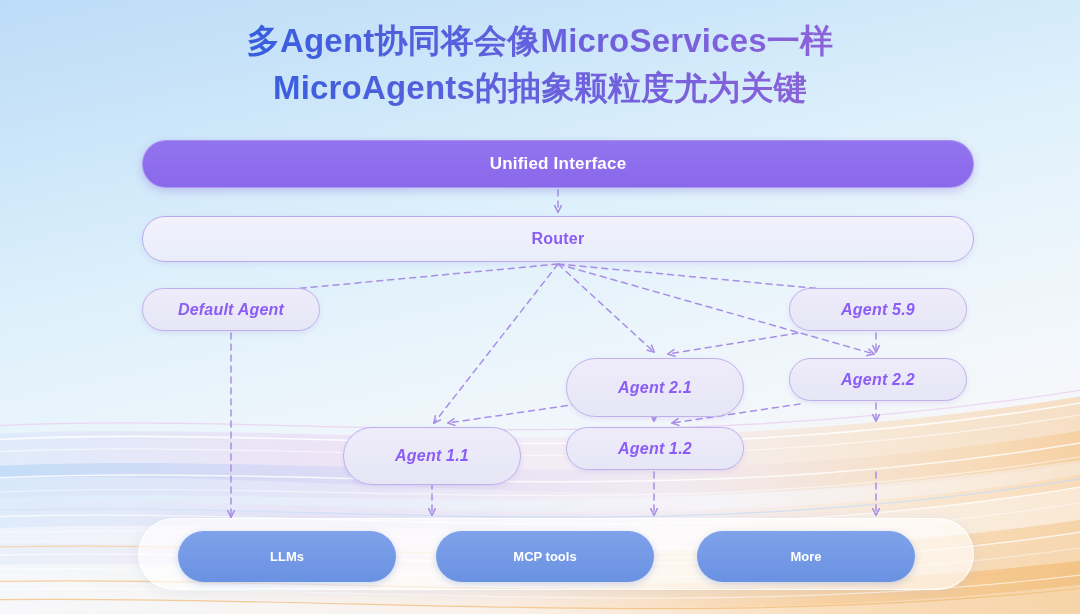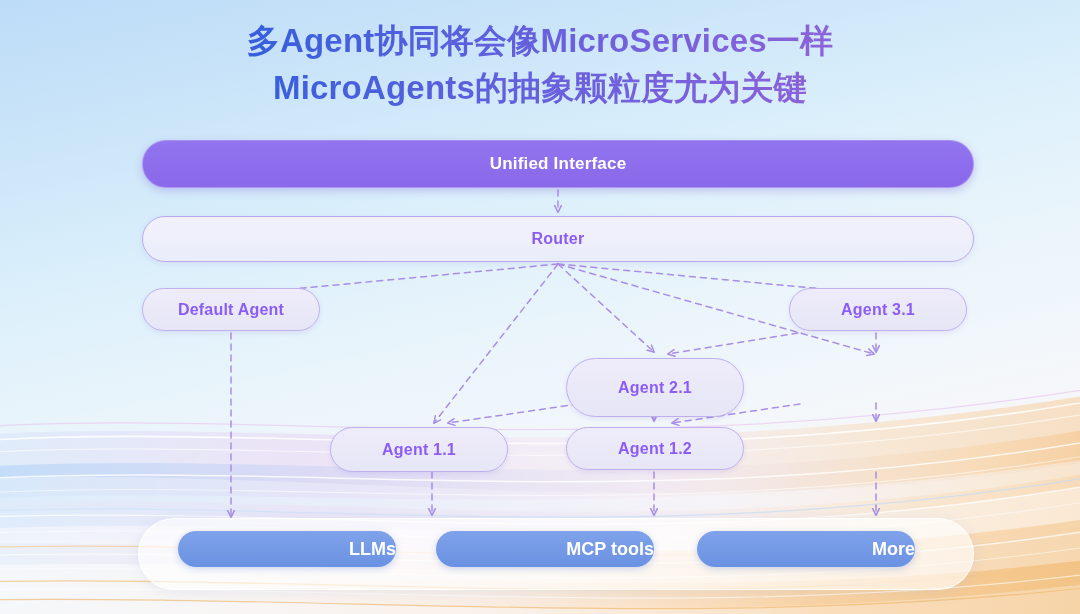--- a/index.html
+++ b/index.html
@@ -72,41 +72,42 @@
     font-size: 16px;
     box-shadow: 0 2px 6px rgba(140,110,220,0.14);
     text-align: center;
   }
   .node.agent {
     background: linear-gradient(180deg, #efecfa 0%, #e6e6f6 100%);
     border: 1.6px solid #bfb0ec;
     color: #8b5cf6;
     font-size: 16px;
     box-shadow: 0 2px 5px rgba(140,110,220,0.15);
+    font-style: italic;
   }
 
   
   .resource-bar {
     position: absolute;
     left: 130px; top: 518px;
     width: 836px; height: 72px;
     border-radius: 999px;
     background: rgba(255,255,255,0.62);
     border: 1.5px solid rgba(255,255,255,0.85);
     box-shadow: 0 2px 14px rgba(170,180,220,0.22);
     z-index: 2;
   }
   .pill {
     position: absolute;
-    display:flex; align-items:center; justify-content:flex-end;
-    height: 36px;
+    display:flex; align-items:center; justify-content:center;
+    height: 51px;
     border-radius: 999px;
     background: linear-gradient(180deg, #7fa2ea 0%, #6a92e2 100%);
     color: #ffffff;
-    font-size: 18px;
+    font-size: 13px;
     font-weight: 700;
     box-shadow: 0 2px 7px rgba(90,130,210,0.30);
     z-index: 4;
     white-space: nowrap;
   }
 </style>
 </head>
 <body>
 
 <div id="stage">
@@ -209,29 +210,32 @@
 
     <div class="node router" style="left:134px; top:216px; width:832px; height:46px;">
       <span>Router</span>
     </div>
 
     <div class="node agent" style="left:134px; top:288px; width:178px; height:43px;">
       <span>Default Agent</span>
     </div>
 
     <div class="node agent" style="left:781px; top:288px; width:178px; height:43px;">
-      <span>Agent 3.1</span>
+      <span>Agent 5.9</span>
     </div>
 
     <div class="node agent" style="left:558px; top:358px; width:178px; height:59px;">
       <span>Agent 2.1</span>
     </div>
 
-
-    <div class="node agent" style="left:322px; top:427px; width:178px; height:45px;">
+    <div class="node agent" style="left:781px; top:358px; width:178px; height:43px;">
+      <span>Agent 2.2</span>
+    </div>
+
+    <div class="node agent" style="left:335px; top:427px; width:178px; height:58px;">
       <span>Agent 1.1</span>
     </div>
 
     <div class="node agent" style="left:558px; top:427px; width:178px; height:43px;">
       <span>Agent 1.2</span>
     </div>
 
 
     <div class="resource-bar"></div>
 

